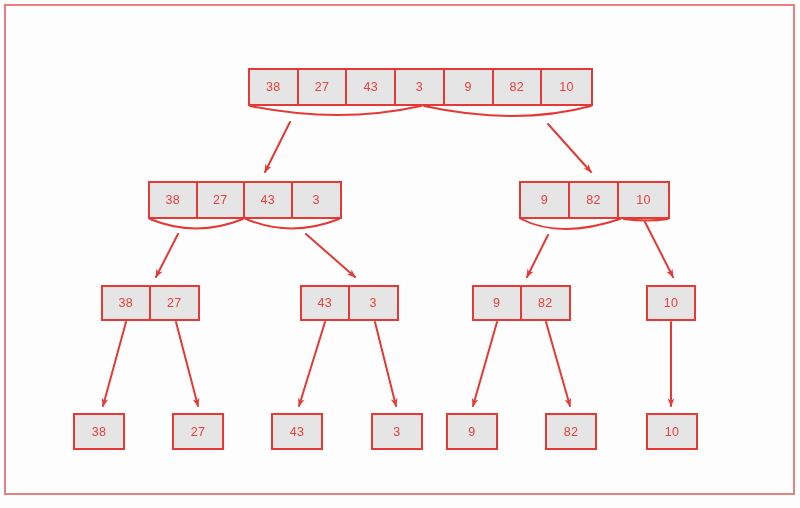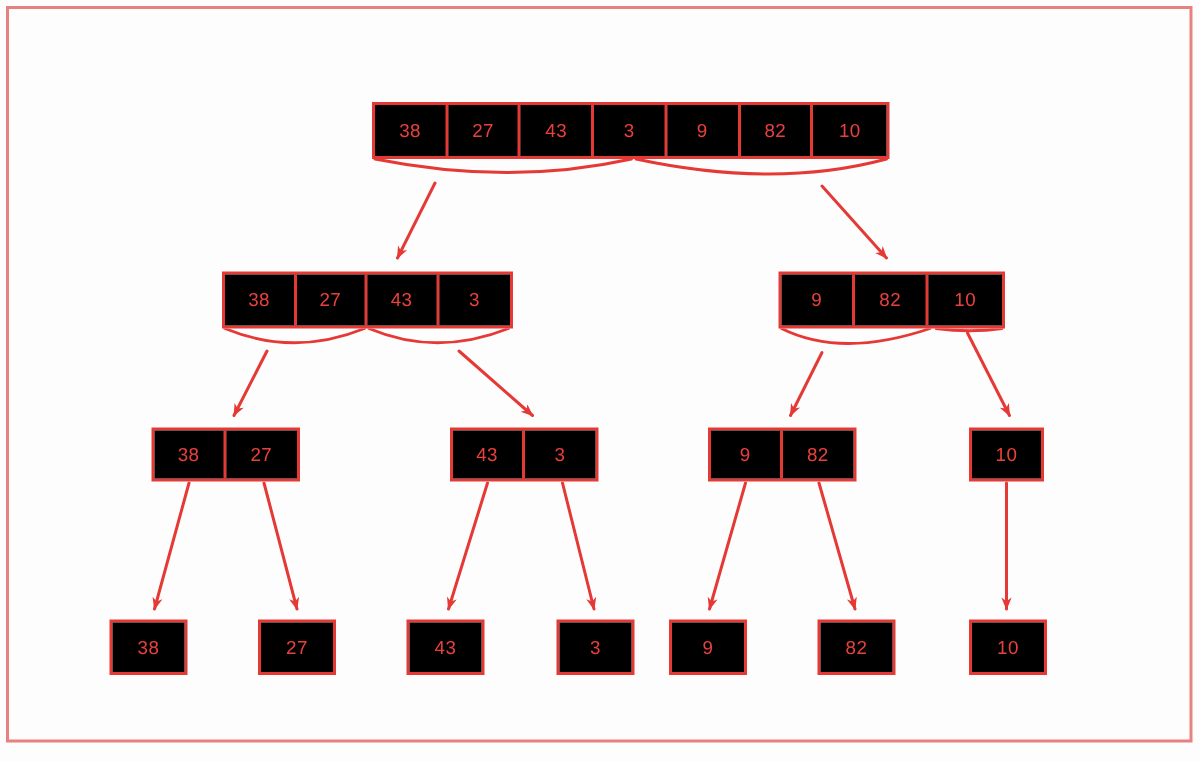--- a/index.html
+++ b/index.html
@@ -45,21 +45,21 @@
   .cell {
     box-sizing: border-box;
     display: flex;
     align-items: center;
     justify-content: center;
     color: #e8413c;
     font-size: 12.5px;
     font-family: "Liberation Sans", sans-serif;
     letter-spacing: 0.3px;
     border-right: 2.4px solid #e53935;
-    background: #000000;
+    background: #e5e5e5;
   }
   .cell:last-child {
     border-right: none;
   }
 </style>
 </head>
 <body>
 
 <div id="canvas" style="background: rgb(254, 253, 253);">
 

